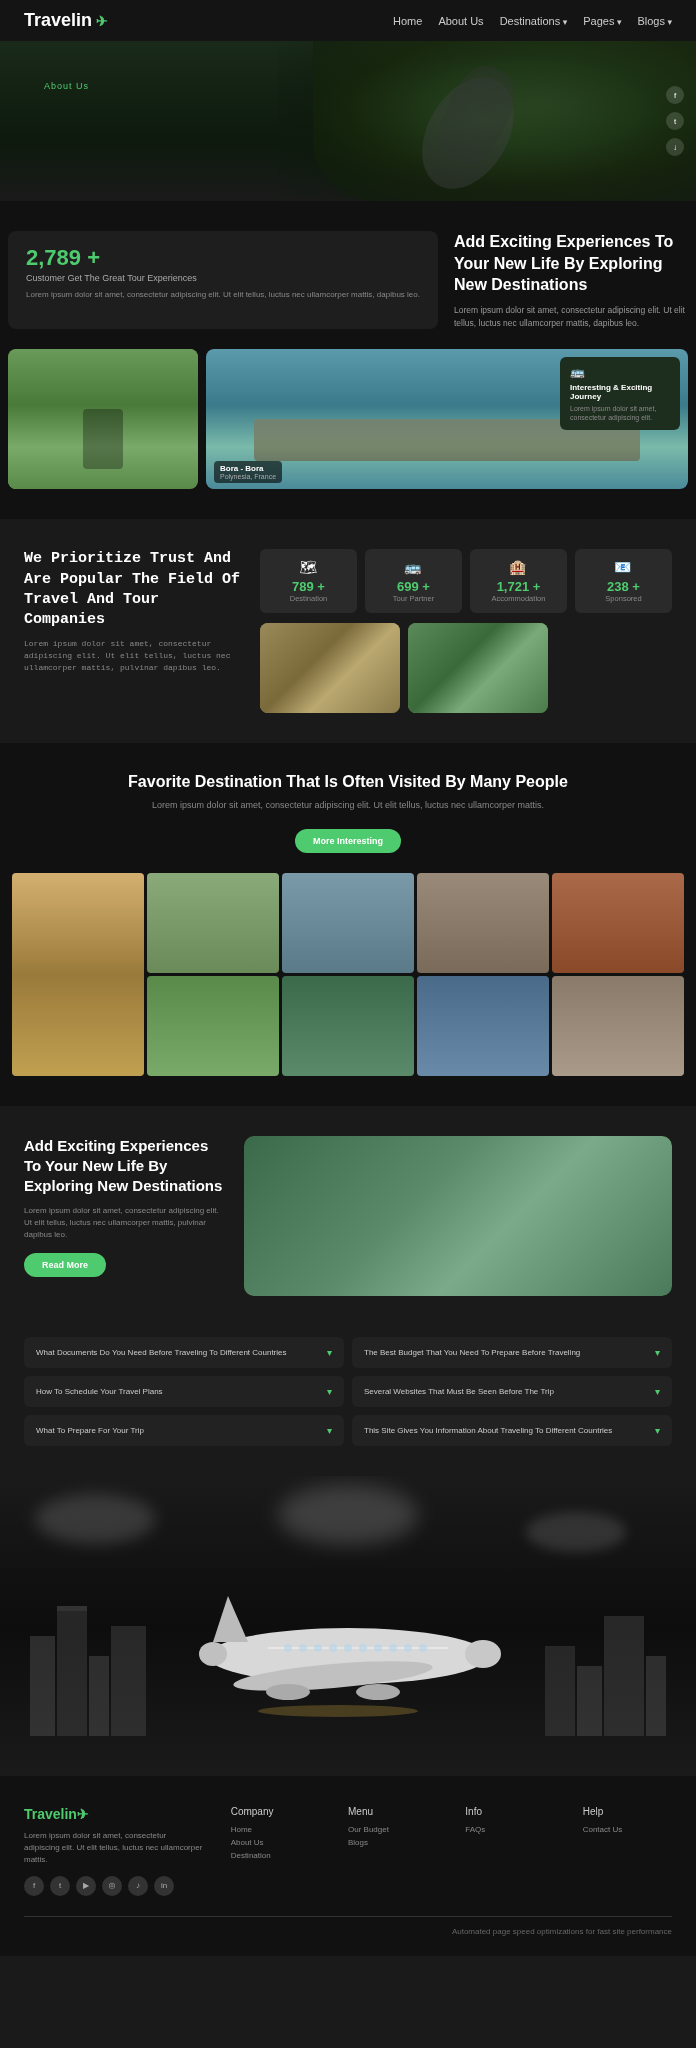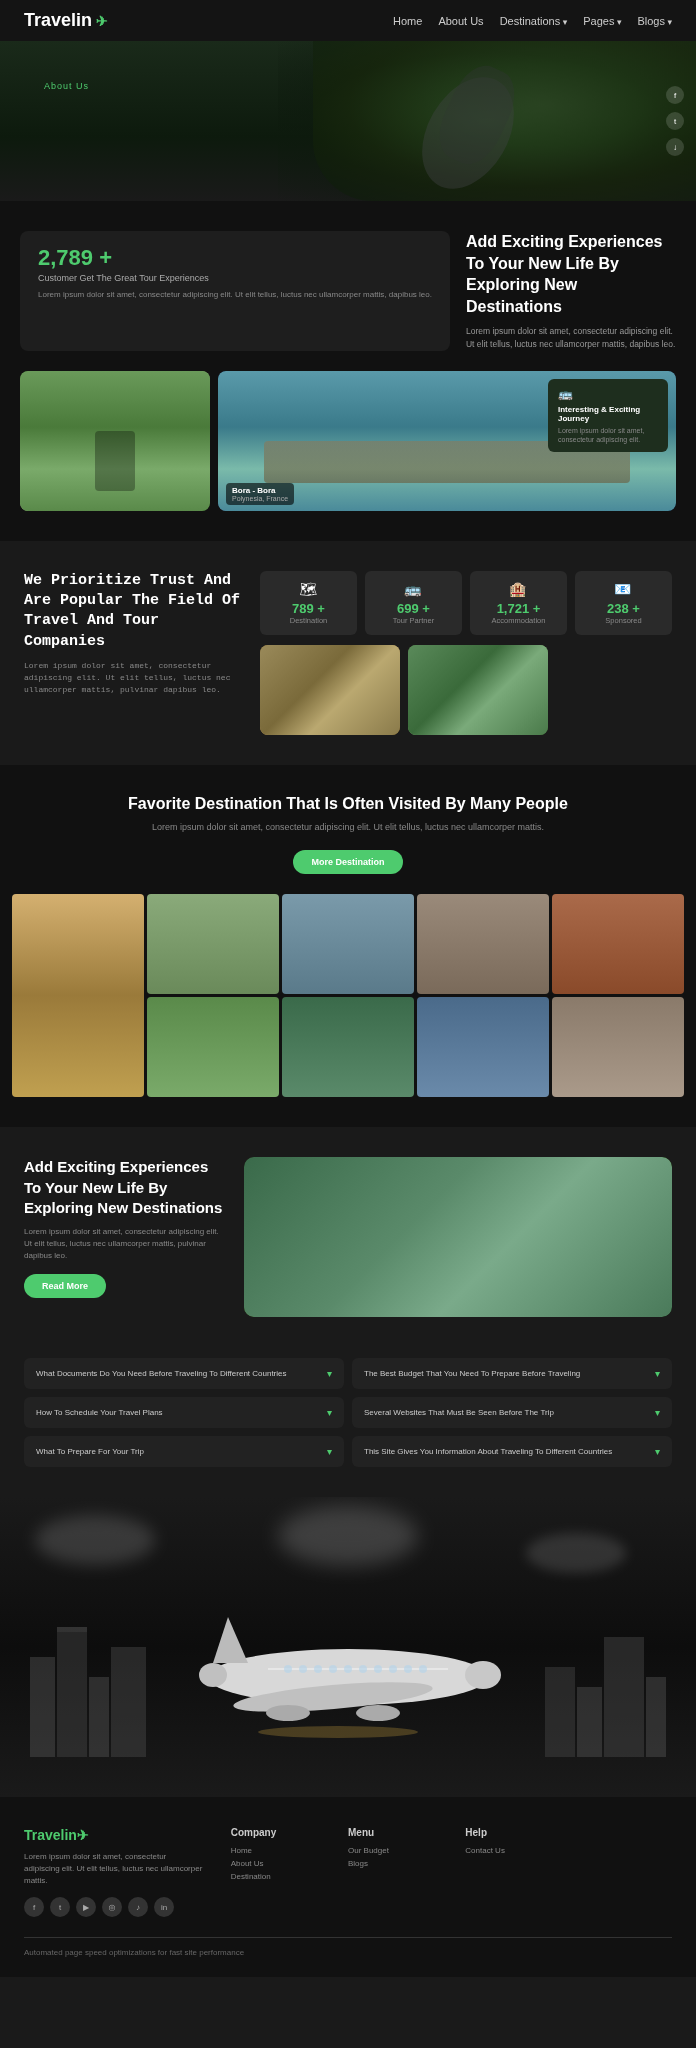--- a/index.html
+++ b/index.html
@@ -34,21 +34,21 @@
     .hero h1 { font-size: 22px; font-weight: 700; color: #fff; line-height: 1.3; max-width: 320px; position: relative; z-index: 2; }
     .social-sidebar {
       position: absolute; right: 12px; top: 50%; transform: translateY(-50%);
       display: flex; flex-direction: column; gap: 8px; z-index: 3;
     }
     .social-icon { width: 18px; height: 18px; background: rgba(255,255,255,0.15); border-radius: 50%; display: flex; align-items: center; justify-content: center; font-size: 8px; color: #fff; cursor: pointer; }
 
     
     .section-explore {
       background: #111;
-      padding: 30px 20px;
+      padding: 30px 8px;
     }
     .explore-top {
       display: flex; gap: 16px; margin-bottom: 20px;
     }
     .stat-card {
       background: #1e1e1e; border-radius: 8px; padding: 14px 18px; min-width: 130px;
     }
     .stat-number { color: #4ecb6e; font-size: 22px; font-weight: 700; }
     .stat-label { color: #aaa; font-size: 9px; margin-top: 2px; margin-bottom: 6px; }
     .stat-desc { color: #888; font-size: 8px; line-height: 1.4; }
@@ -194,23 +194,23 @@
     .footer {
       background: #111;
       padding: 30px 24px 20px;
     }
     .footer-grid { display: grid; grid-template-columns: 2fr 1fr 1fr 1fr 1fr; gap: 28px; margin-bottom: 20px; }
     .footer-brand { }
     .footer-logo { color: #4ecb6e; font-weight: 700; font-size: 14px; margin-bottom: 8px; }
     .footer-desc { font-size: 8px; color: #888; line-height: 1.5; margin-bottom: 10px; }
     .footer-social { display: flex; gap: 6px; }
     .footer-social-icon { width: 20px; height: 20px; background: #333; border-radius: 50%; display: flex; align-items: center; justify-content: center; font-size: 8px; color: #aaa; cursor: pointer; }
-    .footer-col-title { font-size: 10px; font-weight: 700; color: #ccc; margin-bottom: 8px; }
+    .footer-col-title { font-size: 10px; font-weight: 400; color: #ccc; margin-bottom: 8px; }
     .footer-link { font-size: 8px; color: #888; margin-bottom: 4px; cursor: pointer; }
-    .footer-bottom { border-top: 1px solid #333; padding-top: 10px; text-align: left; font-size: 8px; color: #666; }
+    .footer-bottom { border-top: 1px solid #333; padding-top: 10px; text-align: right; font-size: 8px; color: #666; }
   </style>
 </head>
 <body>
 
 <nav class="navbar">
   <div class="navbar-brand">
     <span>Travelin</span>
     <span style="color:#4ecb6e; font-size:14px;">✈</span>
   </div>
   <div class="nav-links">
@@ -312,21 +312,21 @@
           <div style="width:100%;height:100%; background: linear-gradient(135deg, #5a8a5a 0%, #3a6a3a 40%, #7aaa7a 60%, #4a7a4a 100%); border-radius:8px;"></div>
         </div>
       </div>
     </div>
   </div>
 </section>
 
 <section class="section-destinations">
   <h2>Favorite Destination That Is Often Visited By Many People</h2>
   <p>Lorem ipsum dolor sit amet, consectetur adipiscing elit. Ut elit tellus, luctus nec ullamcorper mattis.</p>
-  <button class="btn-green">More Destination</button>
+  <button class="btn-green">More Interesting</button>
   <div class="gallery-grid">
 
     <div class="gallery-item gi1" style="background: linear-gradient(135deg, #7a9a6a, #5a7a4a); height:100px;">
       <div style="width:100%;height:100%; background: linear-gradient(180deg, #8aaa7a 0%, #6a8a5a 100%);"></div>
     </div>
     <div class="gallery-item gi2" style="background: linear-gradient(135deg, #c4a060, #8a6a2a); grid-row:1/3; height:auto;">
       <div style="width:100%;height:100%; background: linear-gradient(180deg, #d4b070 0%, #9a7a3a 50%, #c0a050 100%);"></div>
     </div>
     <div class="gallery-item gi3" style="background: linear-gradient(135deg, #6a8a9a, #4a6a7a); height:100px;">
       <div style="width:100%;height:100%; background: linear-gradient(180deg, #7a9aaa 0%, #5a7a8a 100%);"></div>
@@ -474,20 +474,24 @@
       <div class="footer-link">Home</div>
       <div class="footer-link">About Us</div>
       <div class="footer-link">Destination</div>
     </div>
     <div class="footer-col">
       <div class="footer-col-title">Menu</div>
       <div class="footer-link">Our Budget</div>
       <div class="footer-link">Blogs</div>
     </div>
     <div class="footer-col">
+      <div class="footer-col-title">Info</div>
+      <div class="footer-link">FAQs</div>
+    </div>
+    <div class="footer-col">
       <div class="footer-col-title">Help</div>
       <div class="footer-link">Contact Us</div>
     </div>
   </div>
   <div class="footer-bottom">
     <span>Automated page speed optimizations for fast site performance</span>
   </div>
 </footer>
 
 </body></html>

